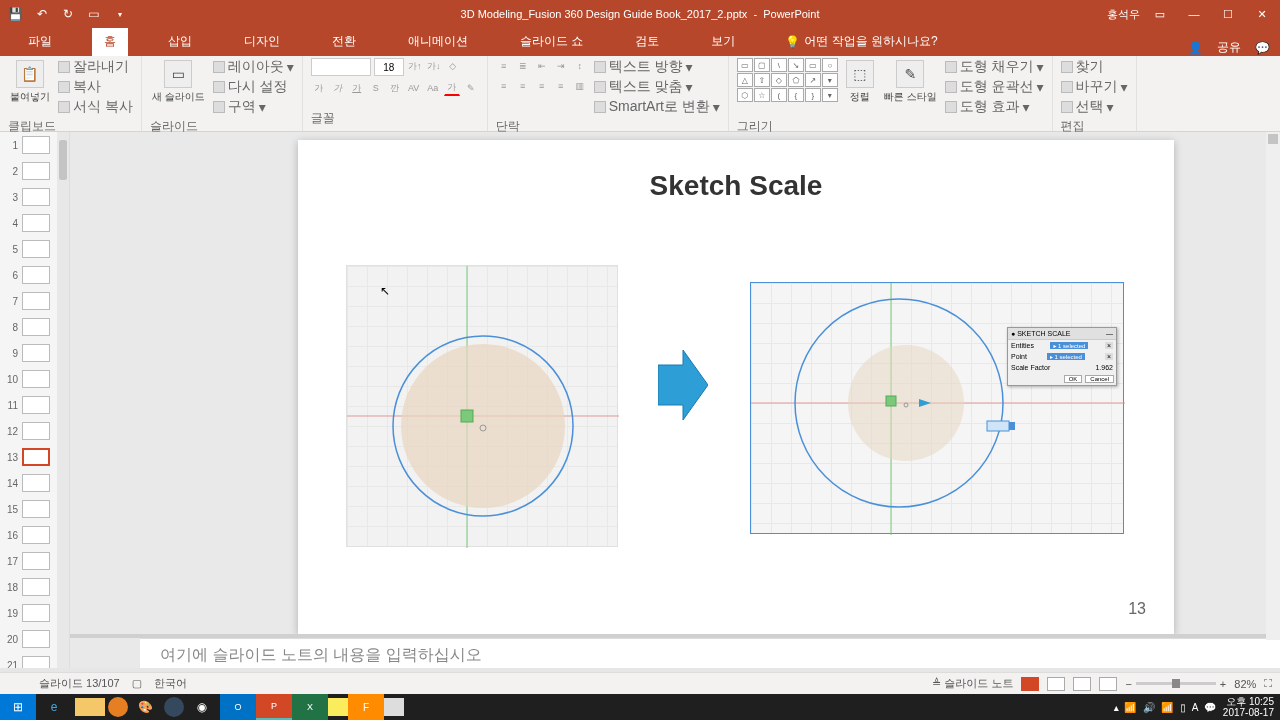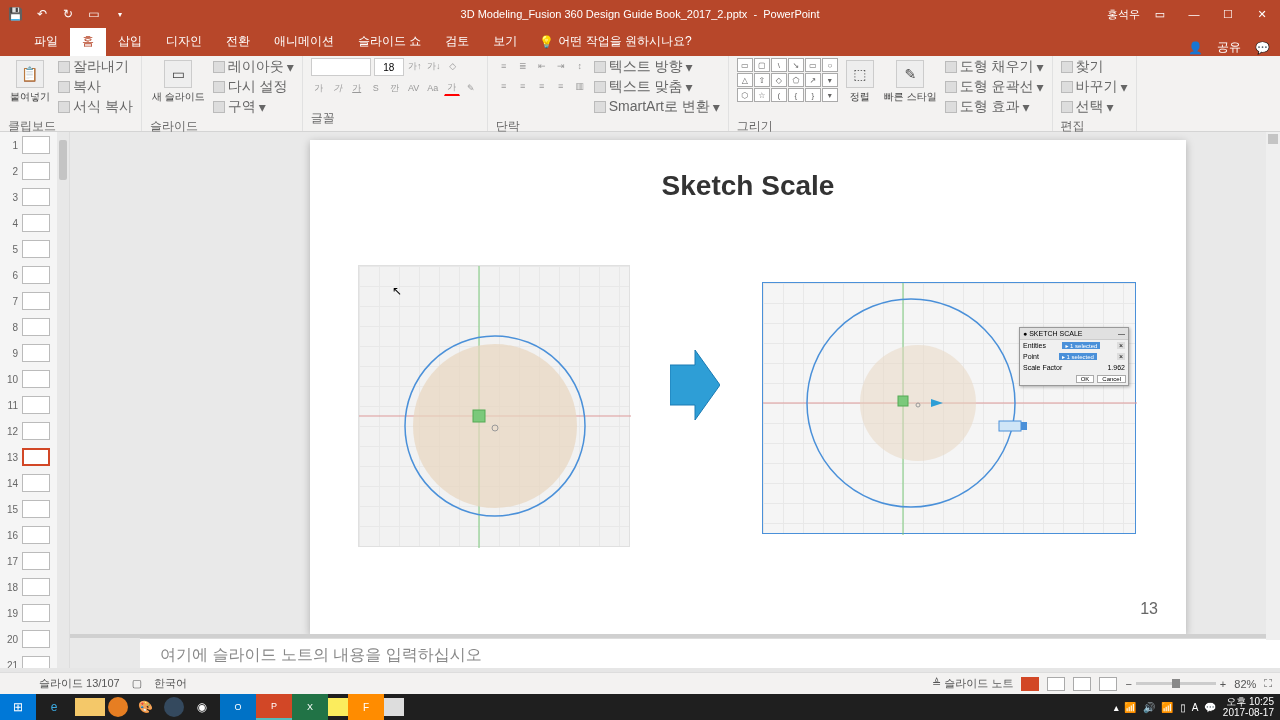--- a/index.html
+++ b/index.html
@@ -3,21 +3,21 @@
 <meta charset="utf-8">
 <style>
 *{margin:0;padding:0;box-sizing:border-box;font-family:"Malgun Gothic","Segoe UI",sans-serif;}
 body{width:1280px;height:720px;overflow:hidden;background:#e6e6e6;position:relative;}
 .titlebar{height:28px;background:#b7472a;display:flex;align-items:center;color:#fff;font-size:11px;position:relative;}
 .qat{display:flex;align-items:center;gap:10px;padding-left:8px;}
 .qat-btn{width:16px;height:16px;display:flex;align-items:center;justify-content:center;color:#fff;font-size:12px;}
 .title-center{position:absolute;left:50%;transform:translateX(-50%);white-space:nowrap;}
 .title-right{margin-left:auto;display:flex;align-items:center;gap:6px;padding-right:4px;}
 .win-btn{width:28px;height:20px;display:flex;align-items:center;justify-content:center;font-size:11px;}
-.tabs{height:28px;background:#b7472a;display:flex;align-items:flex-end;padding-left:22px;}
+.tabs{height:28px;background:#b7472a;display:flex;align-items:flex-end;padding-left:16px;gap:28px;}
 .tab{padding:6px 12px;color:#fff;font-size:12px;cursor:pointer;}
 .tab.active{background:#fff;color:#b7472a;}
 .tellme{color:#fff;font-size:12px;padding:6px 10px;display:flex;align-items:center;gap:4px;}
 .tabs-right{margin-left:auto;display:flex;align-items:center;padding-right:10px;color:#fff;font-size:12px;gap:14px;}
 .ribbon{height:76px;background:#f3f2f1;border-bottom:1px solid #d4d4d4;display:flex;}
 .group{border-right:1px solid #e1e1e1;padding:2px 8px;display:flex;flex-direction:column;justify-content:space-between;min-width:60px;}
 .group-content{display:flex;gap:6px;align-items:flex-start;flex:1;}
 .group-label{font-size:12px;color:#666;text-align:left;padding:2px 0;}
 .big-btn{display:flex;flex-direction:column;align-items:center;gap:2px;font-size:10px;color:#444;padding:2px;}
 .big-icon{width:28px;height:28px;background:#eee;border:1px solid #ccc;display:flex;align-items:center;justify-content:center;font-size:14px;}
@@ -32,21 +32,21 @@
 .shape-cell{border:1px solid #aaa;background:#fff;font-size:8px;display:flex;align-items:center;justify-content:center;color:#666;}
 .workspace{position:absolute;top:132px;bottom:52px;left:0;right:0;display:flex;}
 .thumbs{width:70px;background:#f5f5f5;border-right:1px solid #ddd;overflow-y:auto;position:relative;}
 .thumb-scroll{width:12px;background:#e8e8e8;position:absolute;right:0;top:0;bottom:0;}
 .thumb-handle{position:absolute;top:8px;left:2px;right:2px;height:40px;background:#c4c4c4;border-radius:2px;}
 .thumb-item{display:flex;align-items:center;gap:4px;padding:4px 4px;font-size:10px;color:#666;}
 .thumb-item.sel .thumb-box{border:2px solid #d24726;}
 .thumb-num{width:14px;text-align:right;}
 .thumb-box{width:28px;height:18px;background:#fff;border:1px solid #bbb;}
 .canvas-area{flex:1;background:#e9e9e9;position:relative;overflow:hidden;}
-.slide{position:absolute;left:240px;top:8px;width:876px;height:494px;background:#fff;box-shadow:0 2px 8px rgba(0,0,0,0.25);}
+.slide{position:absolute;left:228px;top:8px;width:876px;height:494px;background:#fff;box-shadow:0 2px 8px rgba(0,0,0,0.25);}
 .slide-title{text-align:center;font-size:28px;font-weight:bold;color:#333;margin-top:30px;}
 .sketch-left{position:absolute;left:48px;top:125px;width:272px;height:282px;background:#f2f2f2;border:1px solid #e0e0e0;}
 .sketch-right{position:absolute;left:452px;top:142px;width:374px;height:252px;background:#f5f5f5;border:1px solid #4a90d9;}
 .grid-bg{background-image:linear-gradient(#e8e8e8 1px,transparent 1px),linear-gradient(90deg,#e8e8e8 1px,transparent 1px);background-size:20px 20px;}
 .arrow{position:absolute;left:360px;top:200px;}
 .page-num{position:absolute;right:28px;bottom:16px;font-size:16px;color:#666;}
 .cursor{position:absolute;left:81px;top:144px;font-size:12px;pointer-events:none;}
 .notes{position:absolute;left:70px;right:0;bottom:0;height:30px;background:#fff;border-top:1px solid #ddd;padding:6px 20px;font-size:16px;color:#888;}
 .notes-divider{height:4px;background:#d0d0d0;cursor:ns-resize;}
 .scroll-v{position:absolute;right:0;top:132px;bottom:80px;width:14px;background:#efefef;}

